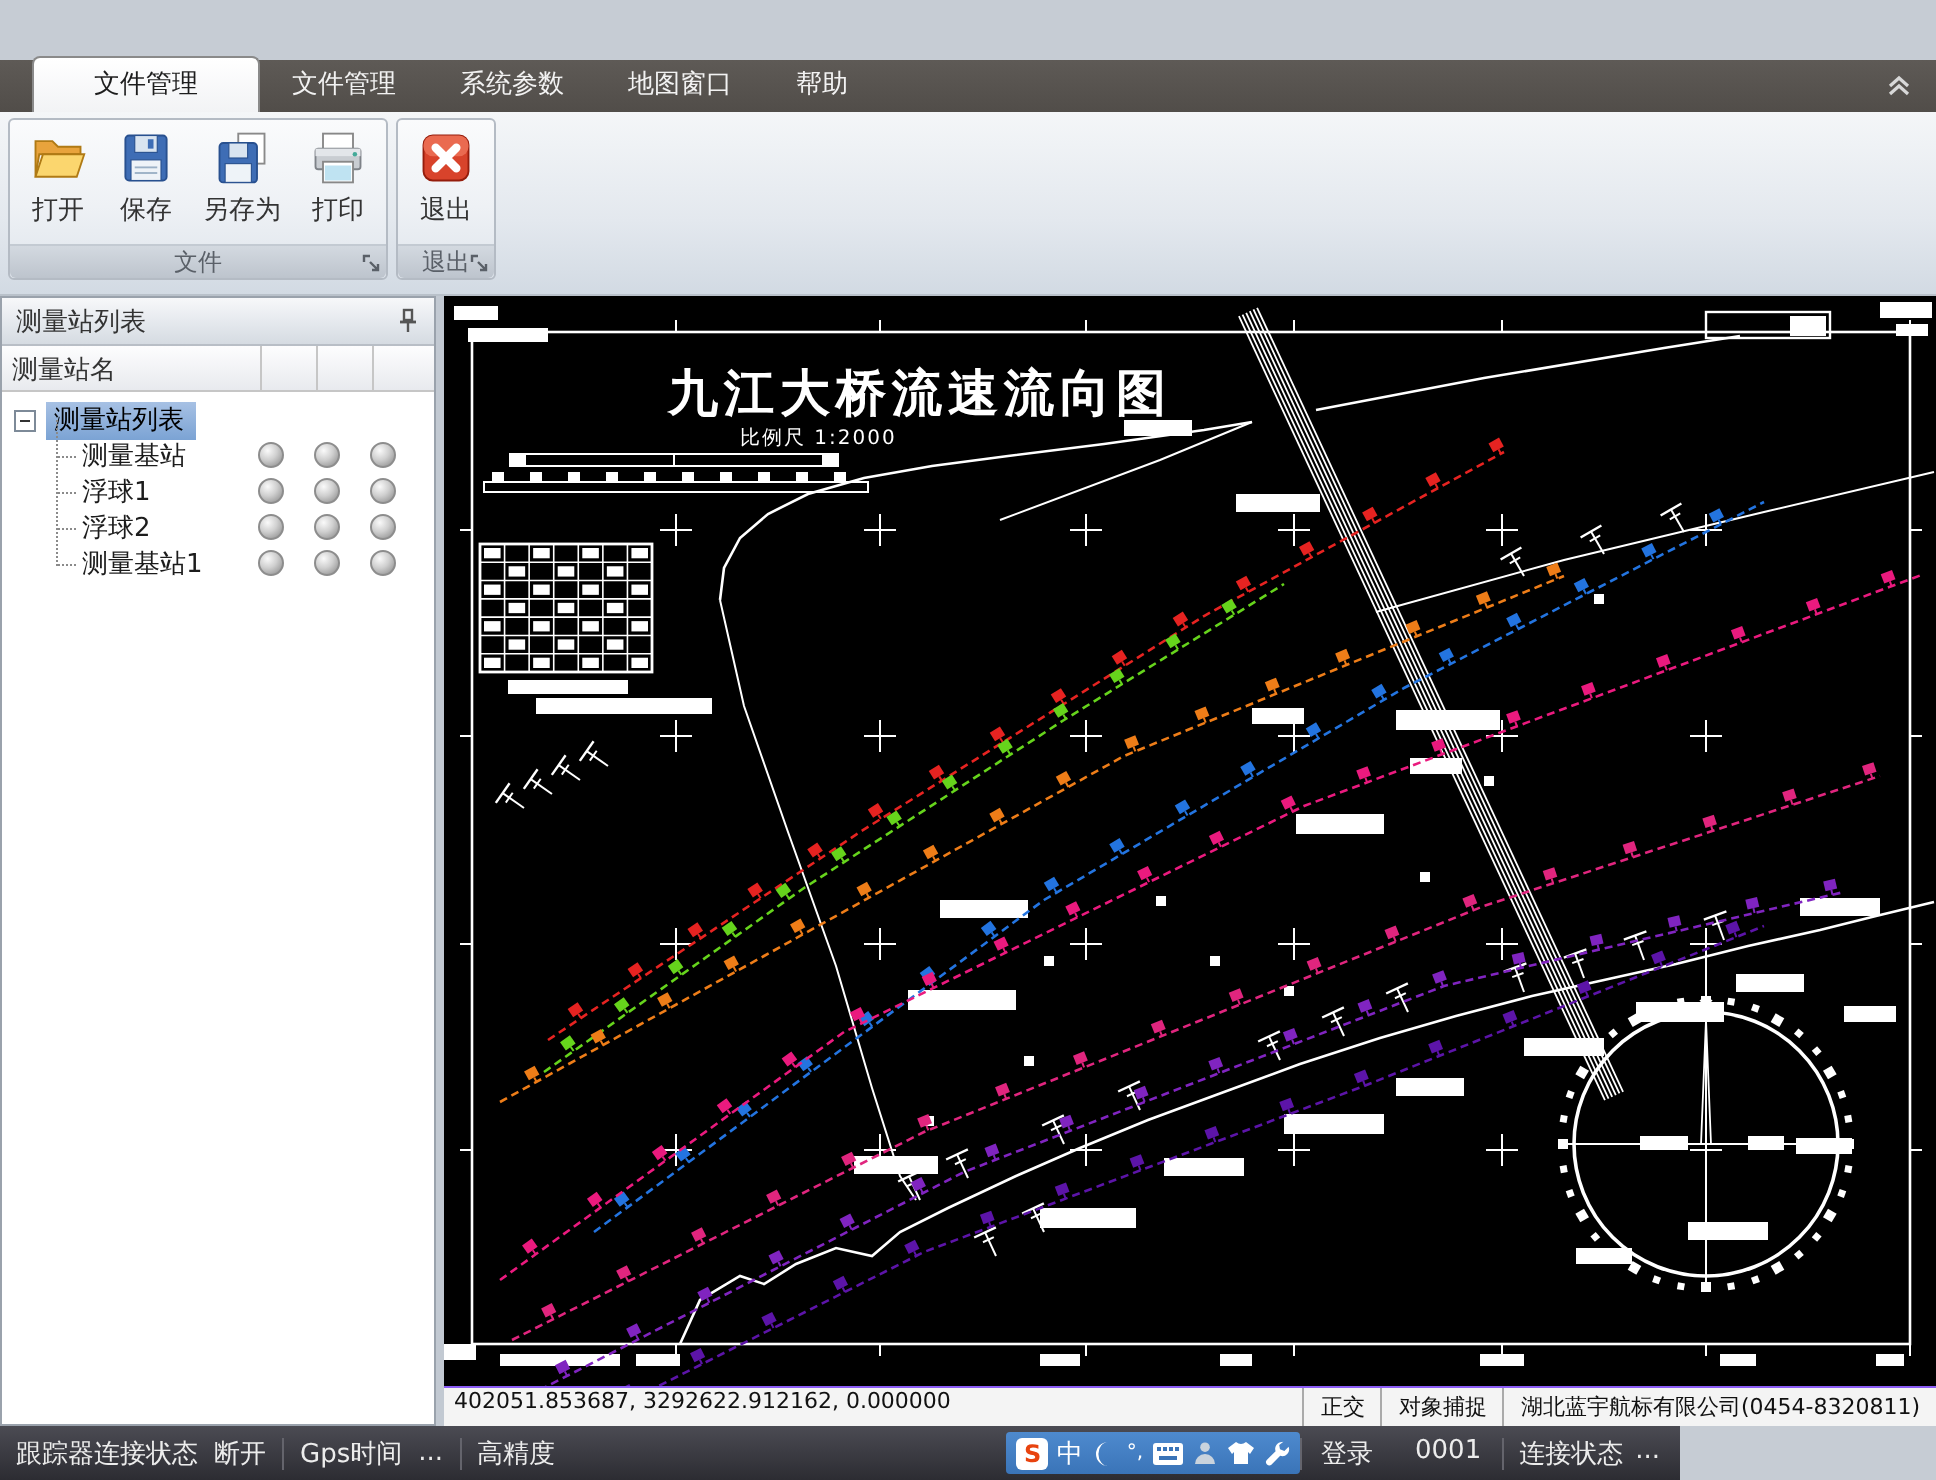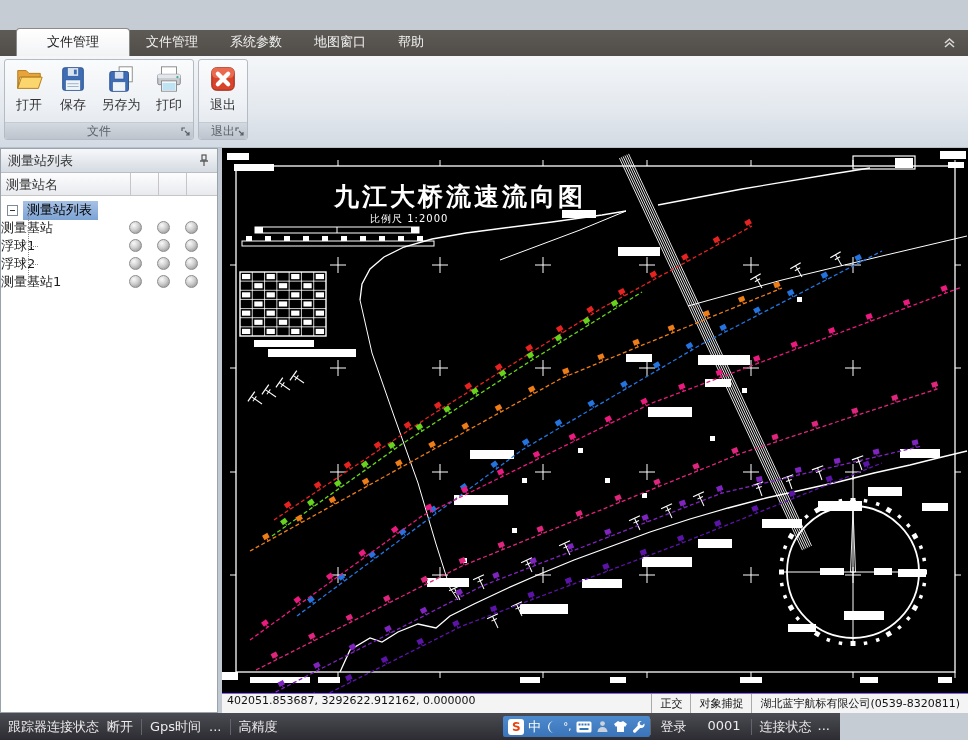--- a/index.html
+++ b/index.html
@@ -55,21 +55,21 @@
   .sb-header { display:flex; height:23px; background:linear-gradient(#fdfdfe,#e8eaee);
     border-bottom:1px solid #c6c6c6; font-size:13px; color:#333; }
   .sb-header .hc { border-right:1px solid #c6c6c6; padding:3px 5px; }
   .hc.c0 { width:130px; } .hc.c1,.hc.c2 { width:28px; } .hc.c3 { flex:1; border-right:none; }
   .tree { position:relative; font-size:13px; color:#1c1c1c; padding-top:5px; }
   .trow { position:relative; height:18px; display:flex; align-items:center; }
   .troot .expander { width:11px; height:11px; border:1px solid #7d8a98; background:#fff; margin:0 5px 0 6px;
     position:relative; flex:none; }
   .troot .expander::after { content:""; position:absolute; left:2px; right:2px; top:4px; border-top:1px solid #333; }
   .troot .tlabel { background:linear-gradient(#a7c1e4,#7ba3d4); padding:0 6px 1px 4px; color:#000; }
-  .tchild { }
+  .tchild { padding-left:40px; }
   .tchild::before { content:""; position:absolute; left:27px; top:-9px; width:9px; height:18px;
     border-left:1px dotted #8a8a8a; border-bottom:1px dotted #8a8a8a; }
   .leds { position:absolute; left:128px; top:2px; display:flex; gap:15px; }
   .led { width:13px; height:13px; border-radius:50%; border:1px solid #8d8d8d;
     background:radial-gradient(circle at 35% 30%, #fafafa, #cfcfcf 45%, #9a9a9a 85%); }
 
   .splitter { position:absolute; left:218px; top:0; width:4px; height:565px; background:#c2c9d2; }
 
   
   .cad-wrap { position:absolute; left:222px; top:0; width:746px; height:545px; background:#000; overflow:hidden; }
@@ -1215,21 +1215,21 @@
           </g>
         </svg>
       <div class="cad-title">九江大桥流速流向图</div>
       <div class="cad-sub">比例尺 1:2000</div>
     </div>
 
     <div class="cadstatus">
       <span class="coords">402051.853687,  3292622.912162,  0.000000</span>
       <span class="cseg">正交</span>
       <span class="cseg">对象捕捉</span>
-      <span class="cseg">湖北蓝宇航标有限公司(0539-8320811)</span>
+      <span class="cseg">湖北蓝宇航标有限公司(0454-8320811)</span>
     </div>
   </div>
 
   <div class="bottombar">
     <div class="bseg">
       <span>跟踪器连接状态</span>
       <span>断开</span>
     </div>
     <div class="bsep"></div>
     <div class="bseg">

